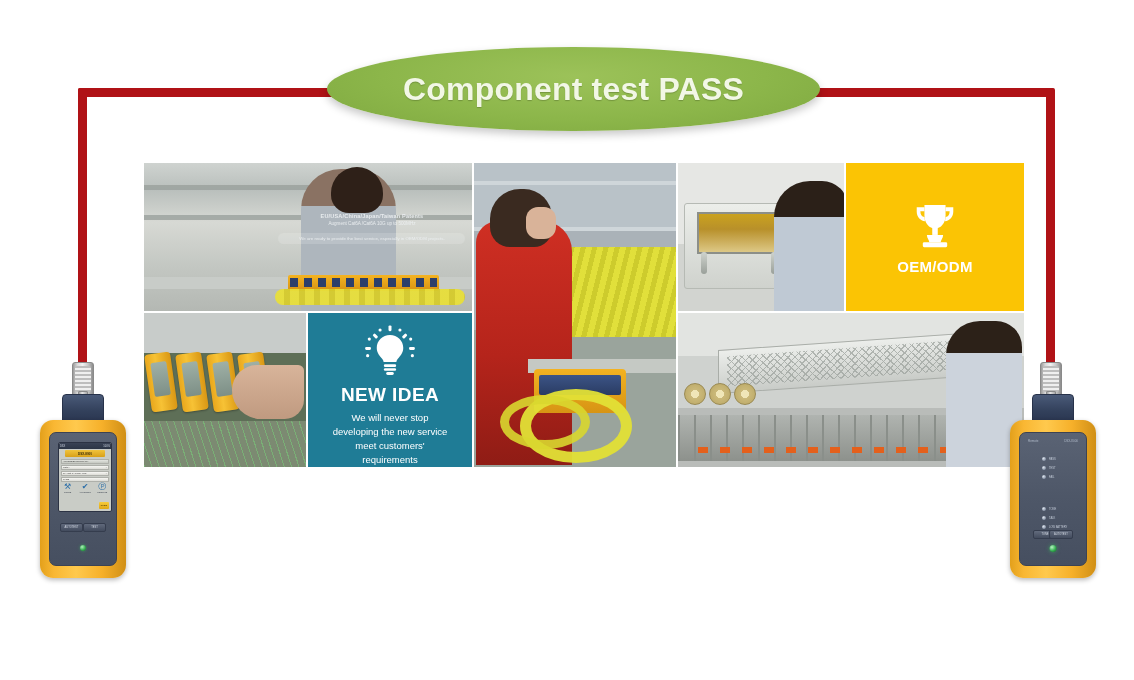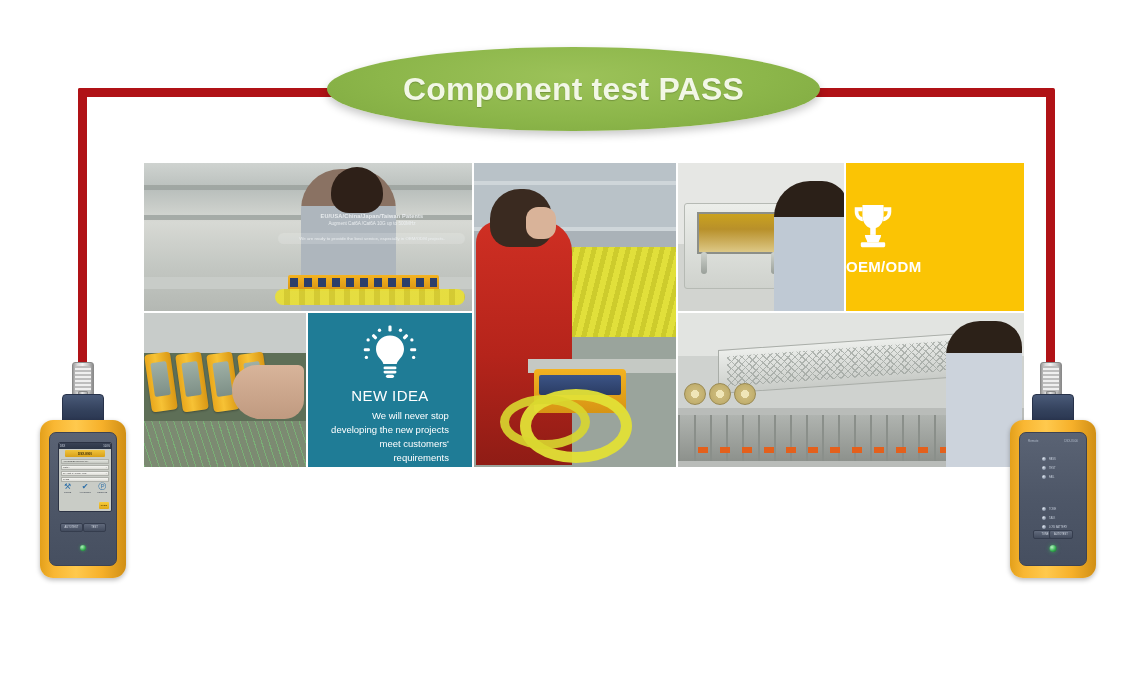--- a/index.html
+++ b/index.html
@@ -242,24 +242,24 @@
 
   
   #panel-new-idea {
     grid-column: 2; grid-row: 2;
     background: #1f7c96;
     display:flex; flex-direction:column; align-items:center; justify-content:flex-start;
     padding-top: 12px; color:#ffffff; text-align:center;
   }
   #panel-new-idea .bulb { width: 56px; height: 56px; }
   #panel-new-idea .pi-title {
-    font-size: 15px; font-weight: normal; letter-spacing:.4px; margin-top: 6px;
+    font-size: 19px; font-weight: bold; letter-spacing:.4px; margin-top: 6px;
   }
   #panel-new-idea .pi-body {
-    font-size: 9.5px; line-height: 14px; margin-top: 5px; padding: 0 6px; text-align: right;
+    font-size: 9.5px; line-height: 14px; margin-top: 5px; padding: 0 6px;
   }
 
   
   #photo-testers {
     grid-column: 1; grid-row: 2;
     background: linear-gradient(180deg,#c8ccca 0 26%,#5e6f57 26% 70%,#7c8a72 70% 100%);
   }
   #photo-testers .trow { position:absolute; left: 4px; top: 40px; display:flex; gap:5px; }
   #photo-testers .t {
     width: 26px; height: 58px; border-radius: 4px;
@@ -356,21 +356,21 @@
   #photo-lab .man {
     position:absolute; right: -4px; top: 18px; width: 74px; height: 130px;
     background: linear-gradient(180deg,#2b2018 0 28%, #bfc9d4 28% 100%);
     border-radius: 36px 26px 0 0;
   }
 
   
   #panel-oem {
     grid-column: 5; grid-row: 1;
     background: #fbc404;
-    display:flex; flex-direction:column; align-items:flex-start; justify-content:center;
+    display:flex; flex-direction:column; align-items:center; justify-content:center;
     color:#ffffff; text-align:center; padding: 6px 0;
   }
   #panel-oem .trophy { width: 54px; height: 52px; }
   #panel-oem .po-title { font-size: 15px; font-weight: bold; margin-top: 6px; letter-spacing:.3px; }
   #panel-oem .po-body { font-size: 9.2px; line-height: 13.5px; margin-top: 4px; }
 
   
   #photo-machine {
     grid-column: 4 / span 2; grid-row: 2;
     background: linear-gradient(180deg,#e2e4e1 0 28%,#cfd2cf 28% 62%,#b9bcb9 62% 100%);
@@ -490,21 +490,21 @@
             <circle cx="44" cy="6" r="1.9"></circle>
           <circle cx="7" cy="17" r="1.9"></circle>
             <circle cx="57" cy="17" r="1.9"></circle>
           <circle cx="5" cy="37" r="1.9"></circle>
             <circle cx="59" cy="37" r="1.9"></circle>
         </g>
       </svg>
       <div class="pi-title">NEW IDEA</div>
       <div class="pi-body">
         <div>We will never stop</div>
-        <div>developing the new projects</div>
+        <div>developing the new service</div>
         <div>meet customers'</div>
         <div>requirements</div>
       </div>
     </div>
 
     <div class="cell" id="photo-cables">
       <div class="rack"></div>
       <div class="rack rack2"></div>
       <div class="bundle"></div>
       <div class="jacket"></div>

